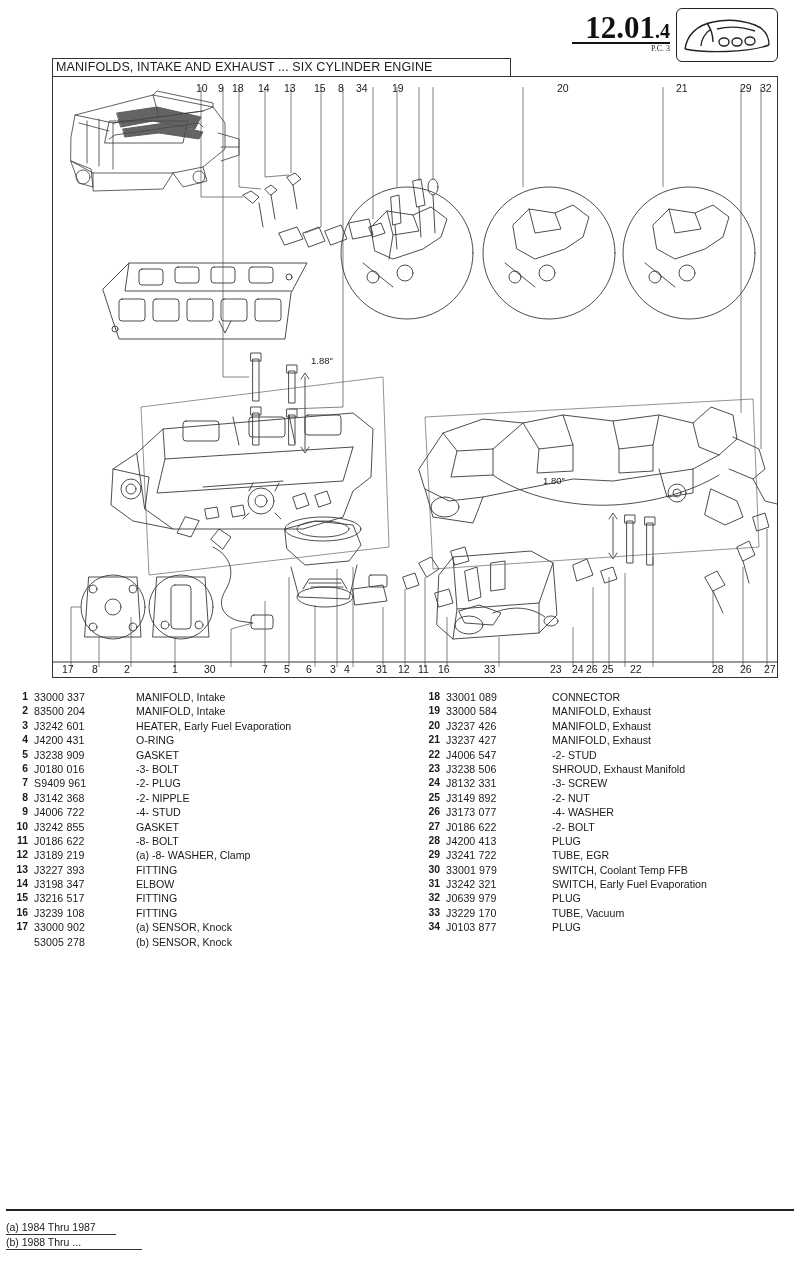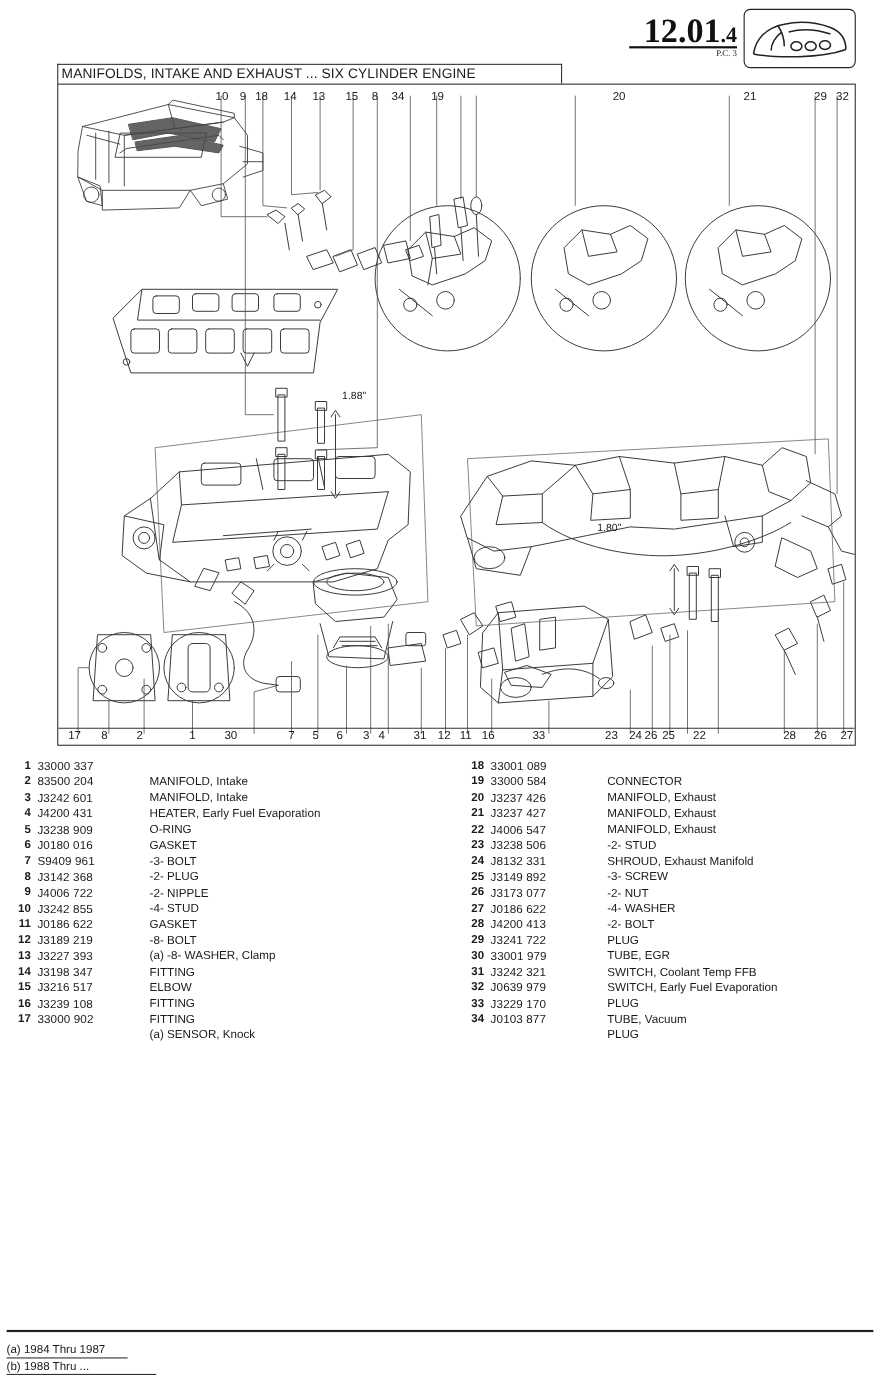--- a/index.html
+++ b/index.html
@@ -127,21 +127,20 @@
     font-size: 10.4px;
   }
   .prow .pn {
     position: absolute;
     left: 26px;
     letter-spacing: 0.1px;
   }
   .prow .desc {
     position: absolute;
     left: 128px;
-    margin-top: 14px;
   }
   #col-right .prow .desc { left: 132px; }
 
   
   #footer {
     position: absolute;
     left: 0; bottom: 0;
     width: 797px;
   }
   #footer-rule {
@@ -593,20 +592,25 @@
     <div class="prow">
         <span class="idx">16</span>
         <span class="pn">J3239 108</span>
         <span class="desc">FITTING</span>
       </div>
     <div class="prow">
         <span class="idx">17</span>
         <span class="pn">33000 902</span>
         <span class="desc">(a)   SENSOR, Knock</span>
       </div>
+    <div class="prow">
+        <span class="idx"></span>
+        <span class="pn">53005 278</span>
+        <span class="desc">(b)   SENSOR, Knock</span>
+      </div>
   </div>
 
   <div class="col" id="col-right">
     <div class="prow">
         <span class="idx">18</span>
         <span class="pn">33001 089</span>
         <span class="desc">CONNECTOR</span>
       </div>
     <div class="prow">
         <span class="idx">19</span>

